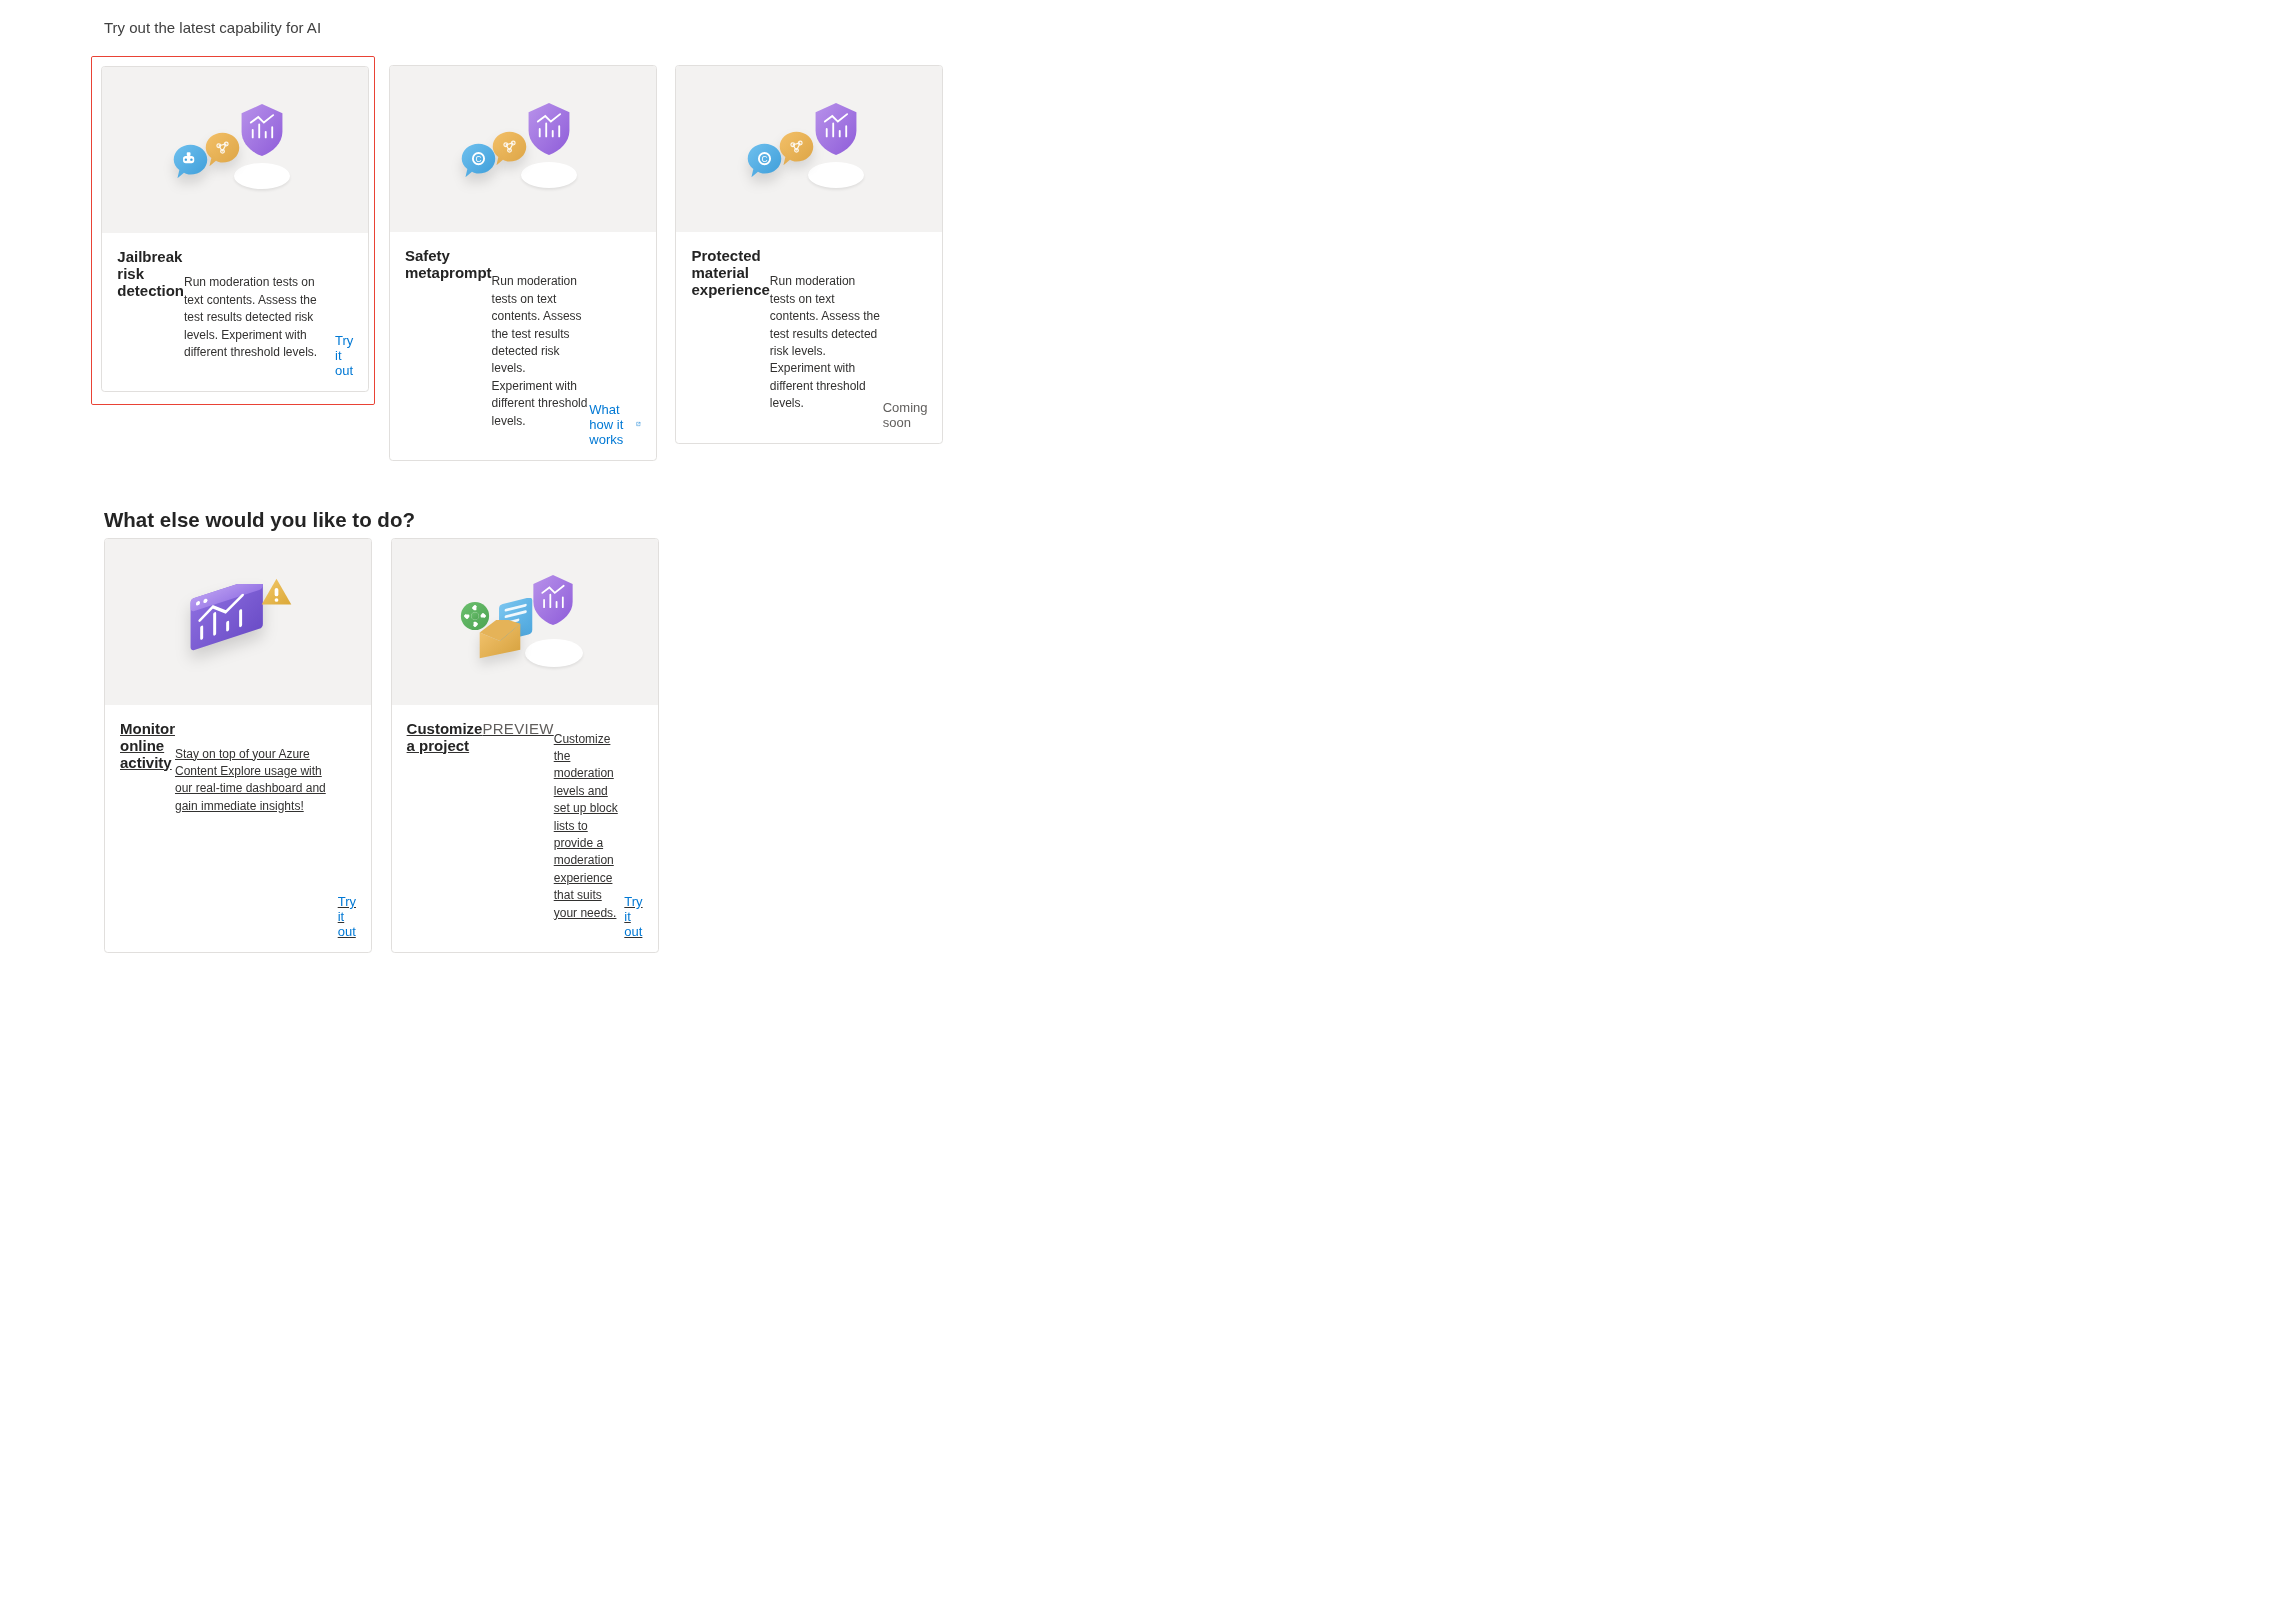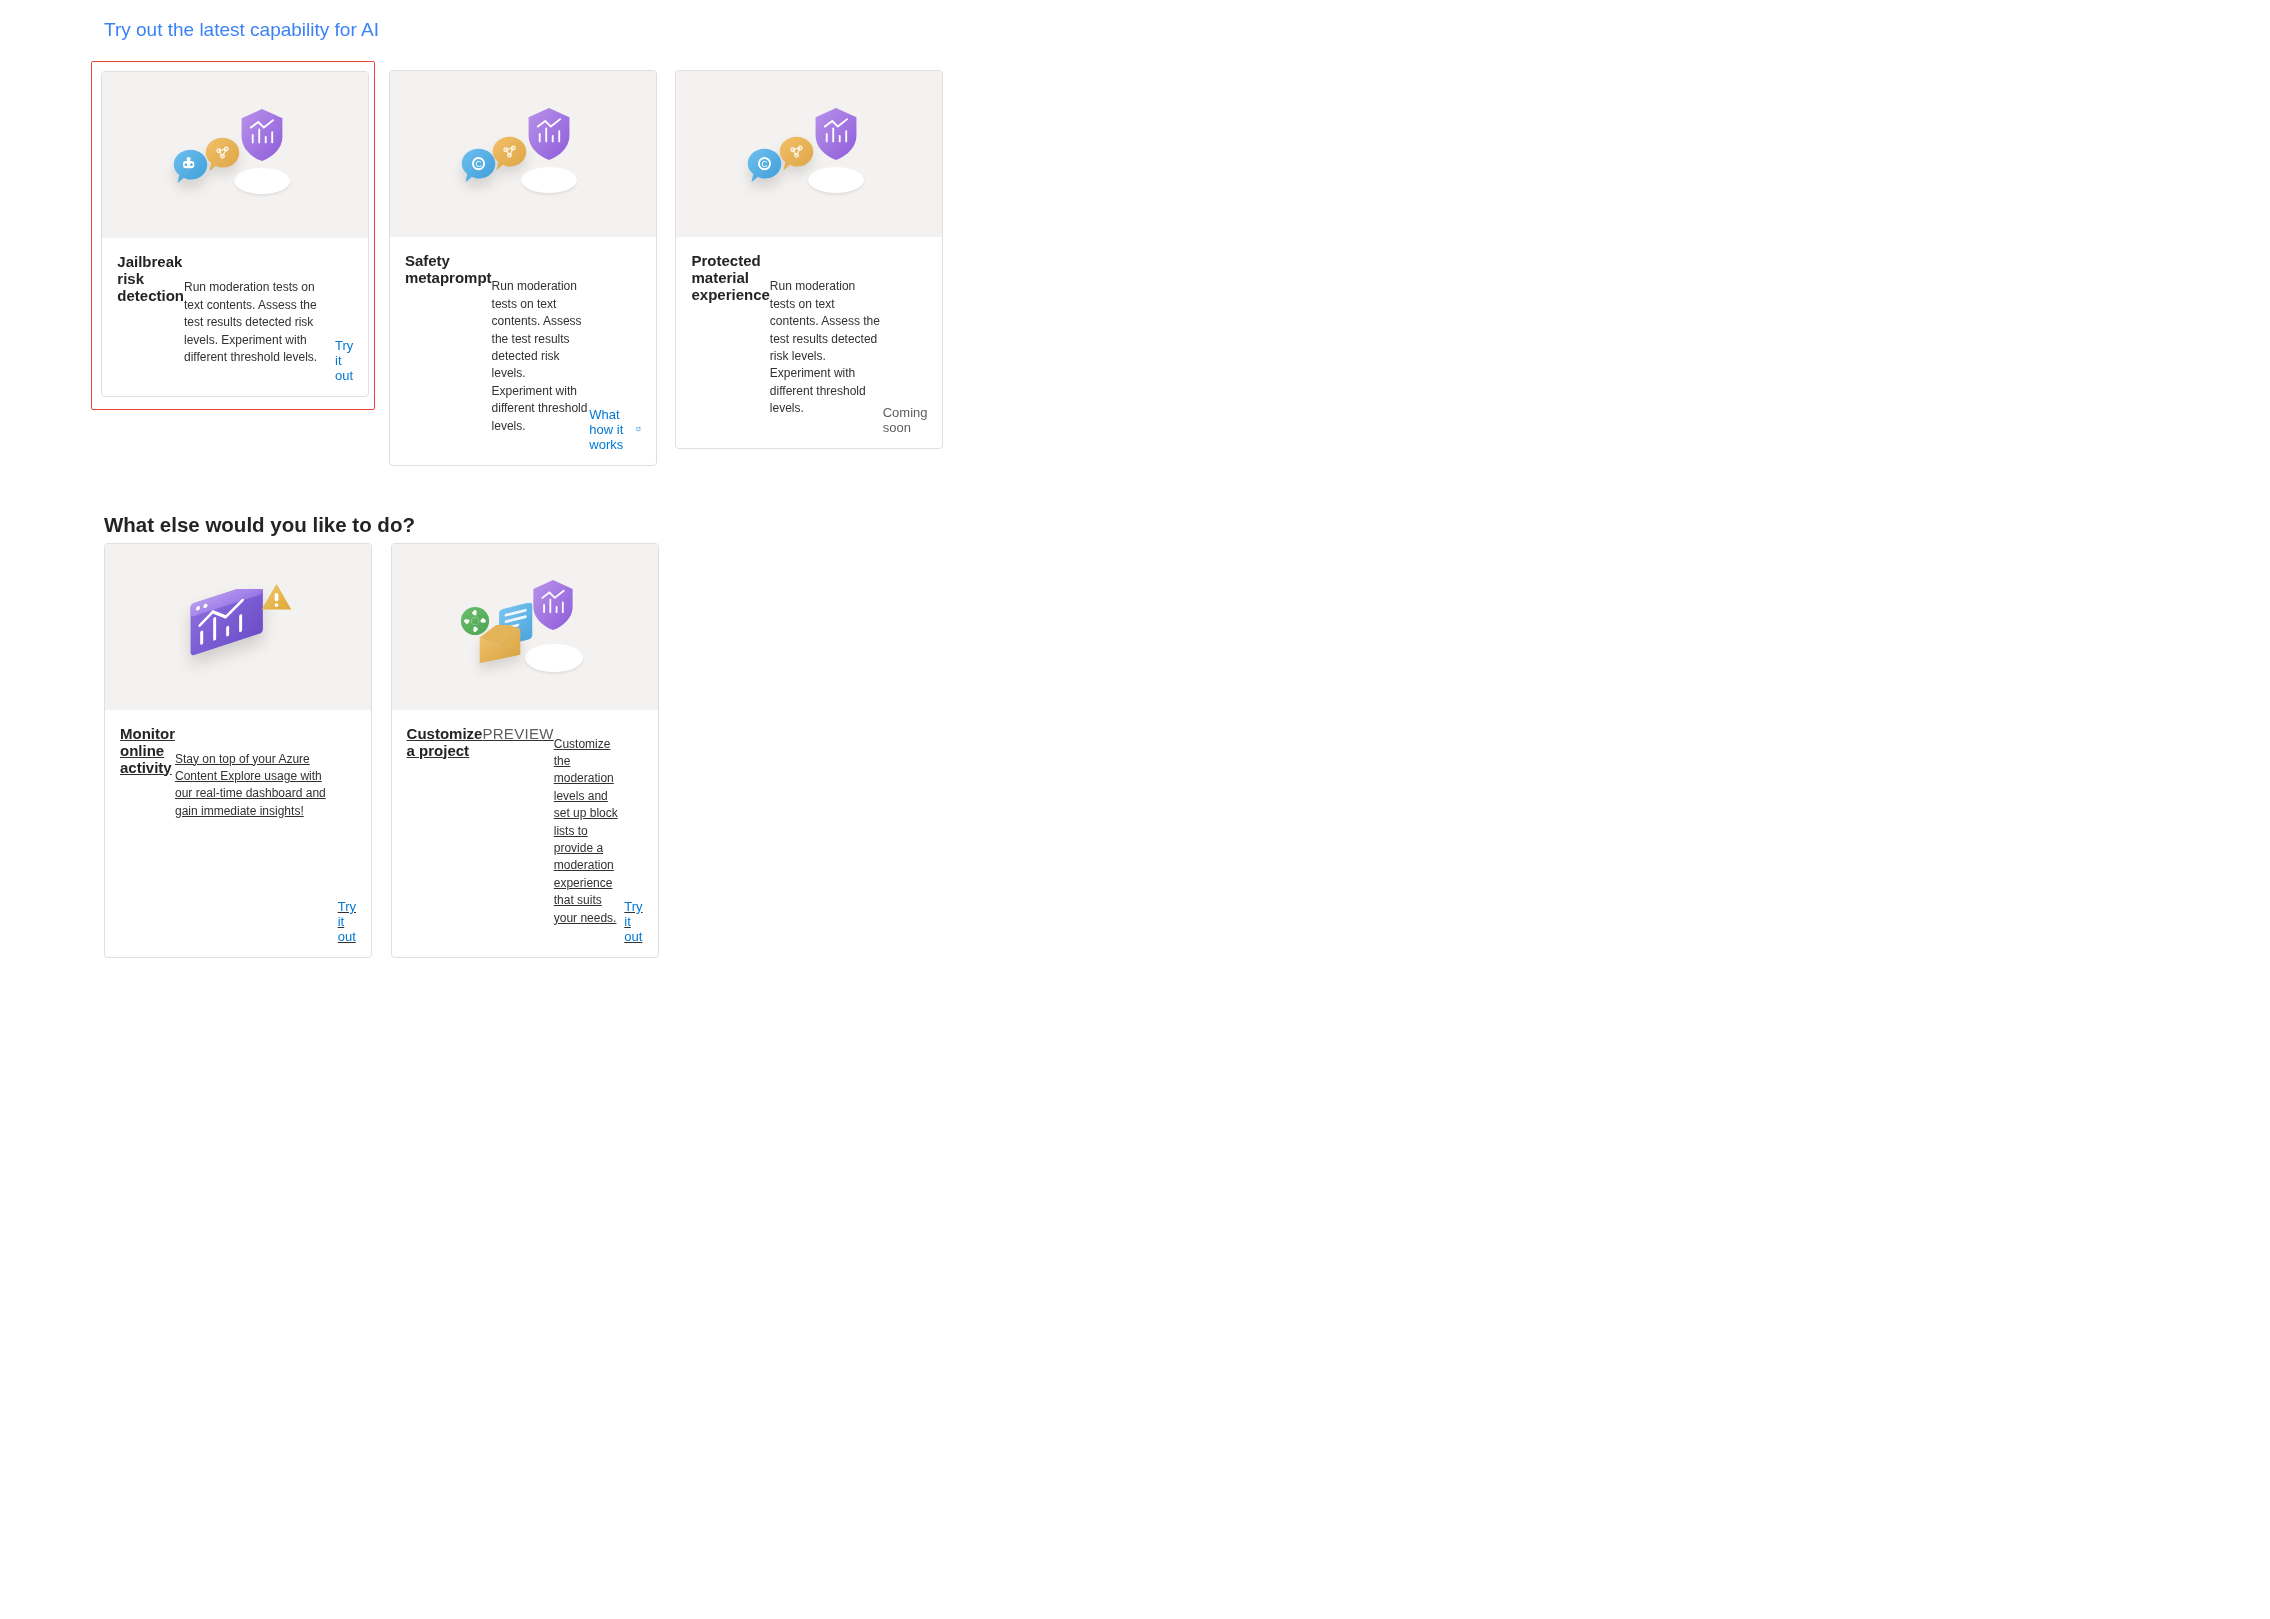--- a/index.html
+++ b/index.html
@@ -18,22 +18,22 @@
       margin-bottom: 37px;
     }
     .section-title {
       font-size: 18.6px;
       font-weight: 600;
       color: #242424;
       margin-bottom: 5.6px;
       padding-left: 67px;
     }
     .section-subtitle {
-      font-size: 19px;
-      color: #3b82f6;
+      font-size: 15px;
+      color: #404040;
       margin-bottom: 20.5px;
       padding-left: 67px;
     }
     .section2-title {
       font-size: 20.5px;
       font-weight: 600;
       color: #242424;
       margin-bottom: 5.6px;
       padding-left: 67px;
       margin-top: 47px;

